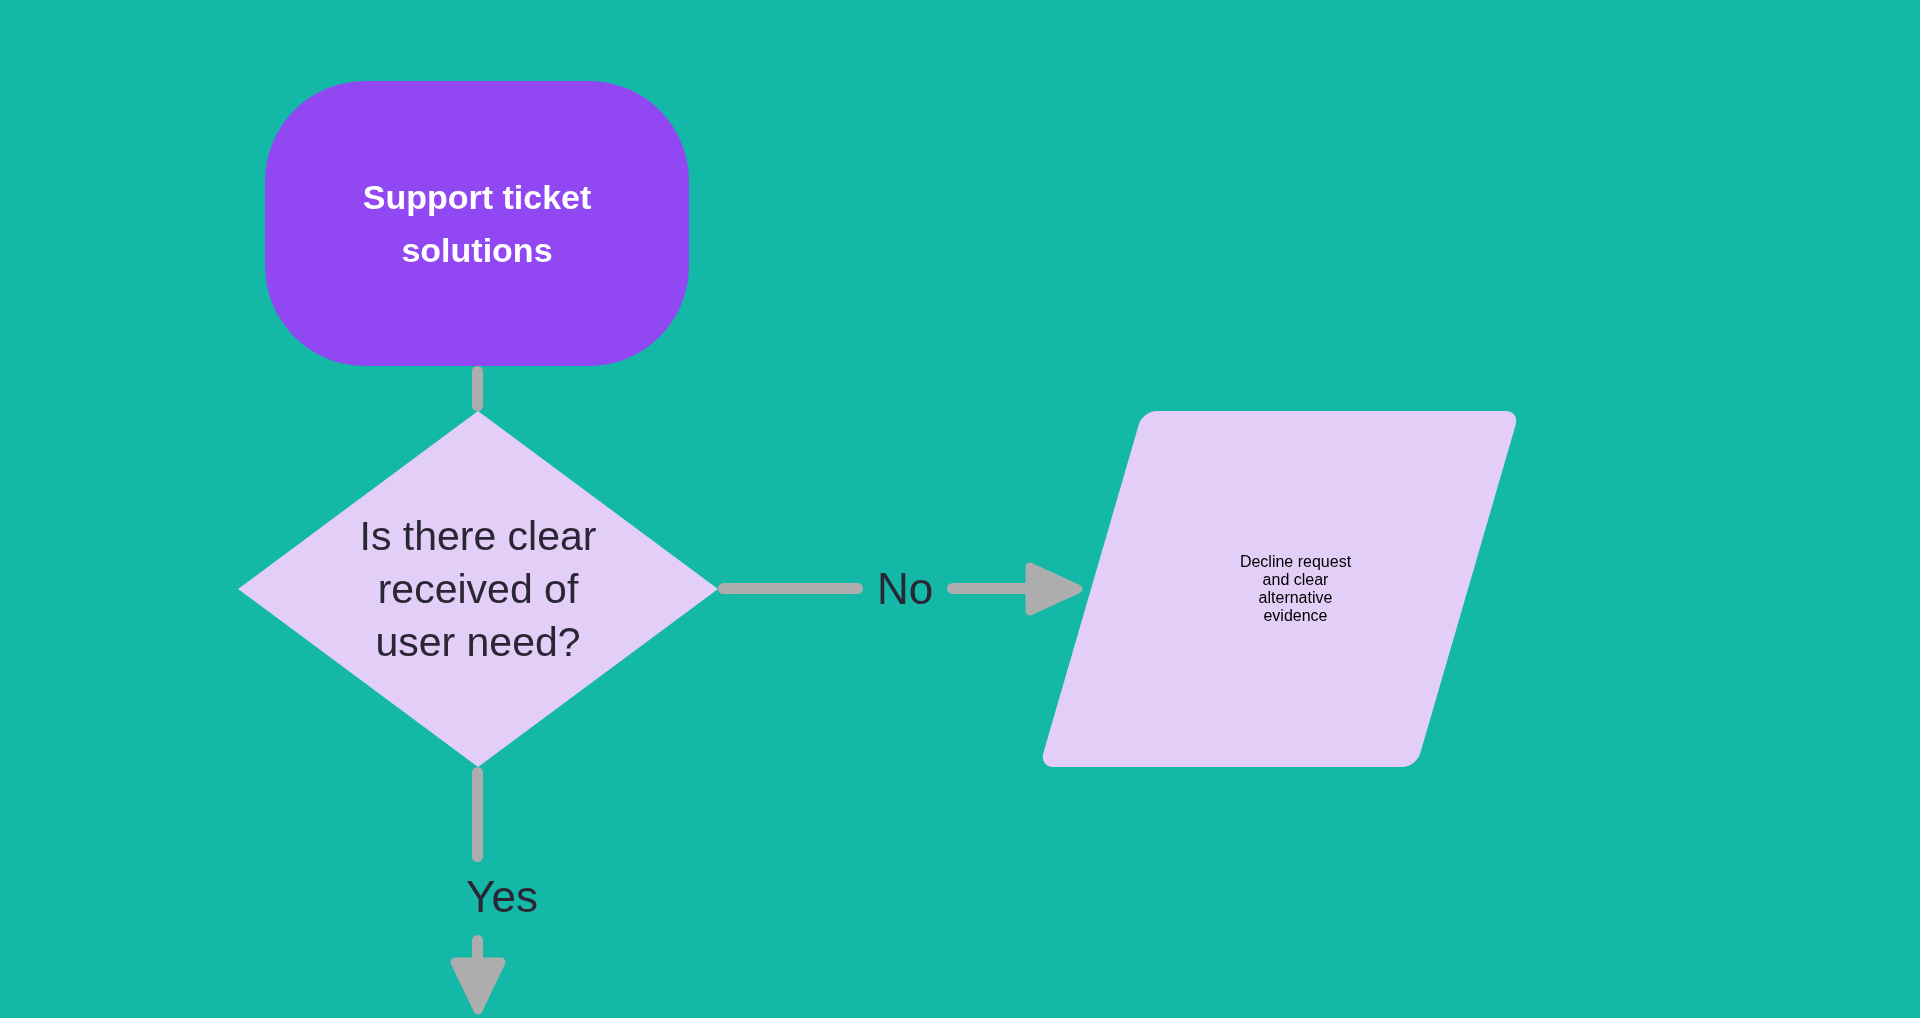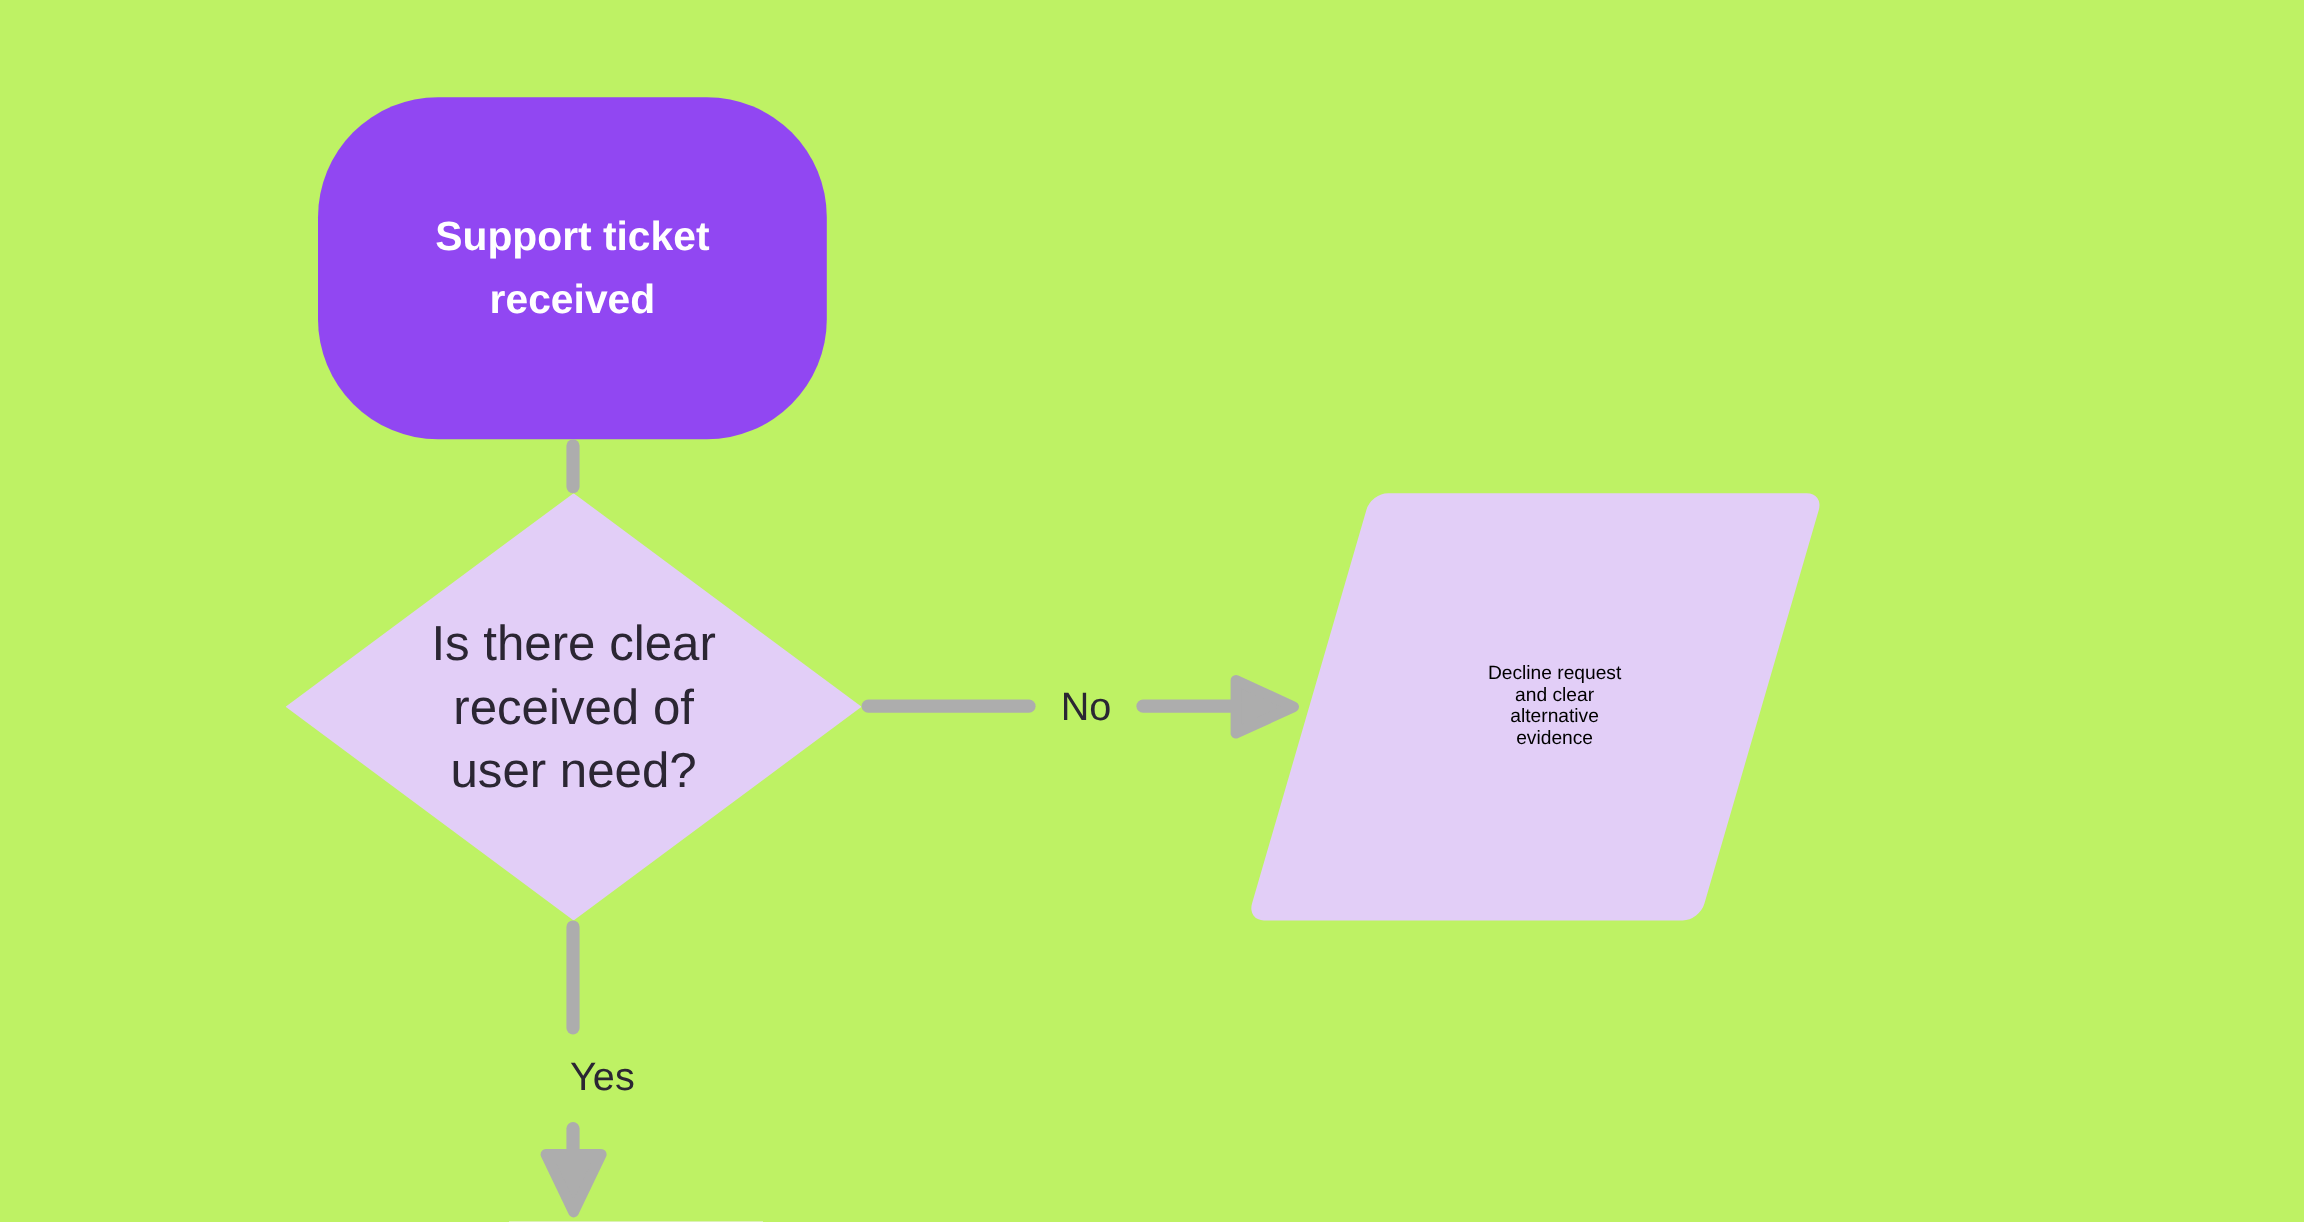--- a/index.html
+++ b/index.html
@@ -8,21 +8,21 @@
     width: 1920px;
     height: 1018px;
     overflow: hidden;
     background: #F2F1F2;
     font-family: "Liberation Sans", "DejaVu Sans", sans-serif;
   }
   .canvas {
     position: relative;
     width: 1920px;
     height: 1018px;
-    background: #bef264;
+    background: #14b8a6;
   }
   .node {
     position: absolute;
     display: flex;
     flex-direction: column;
     align-items: center;
     justify-content: center;
     text-align: center;
   }
   .node .tline {
@@ -88,34 +88,34 @@
     background: #ADADAD;
     border-radius: 6px;
   }
   .conn-v { width: 11px; }
   .conn-h { height: 11px; }
   .edge-label {
     position: absolute;
     display: flex;
     align-items: center;
     justify-content: center;
-    font-size: 33px;
+    font-size: 44px;
     color: #2B2633;
     white-space: nowrap;
   }
   .arrowhead { position: absolute; }
 </style>
 </head>
 <body>
 
 <div class="canvas">
 
   <div class="node node-start">
     <div class="tline">Support ticket</div>
-    <div class="tline">received</div>
+    <div class="tline">solutions</div>
   </div>
 
   <div class="conn conn-v" style="left:472px; top:366px; height:45px;"></div>
 
   <div class="node node-decision">
     <div class="tline">Is there clear</div>
     <div class="tline">received of</div>
     <div class="tline">user need?</div>
   </div>
 

